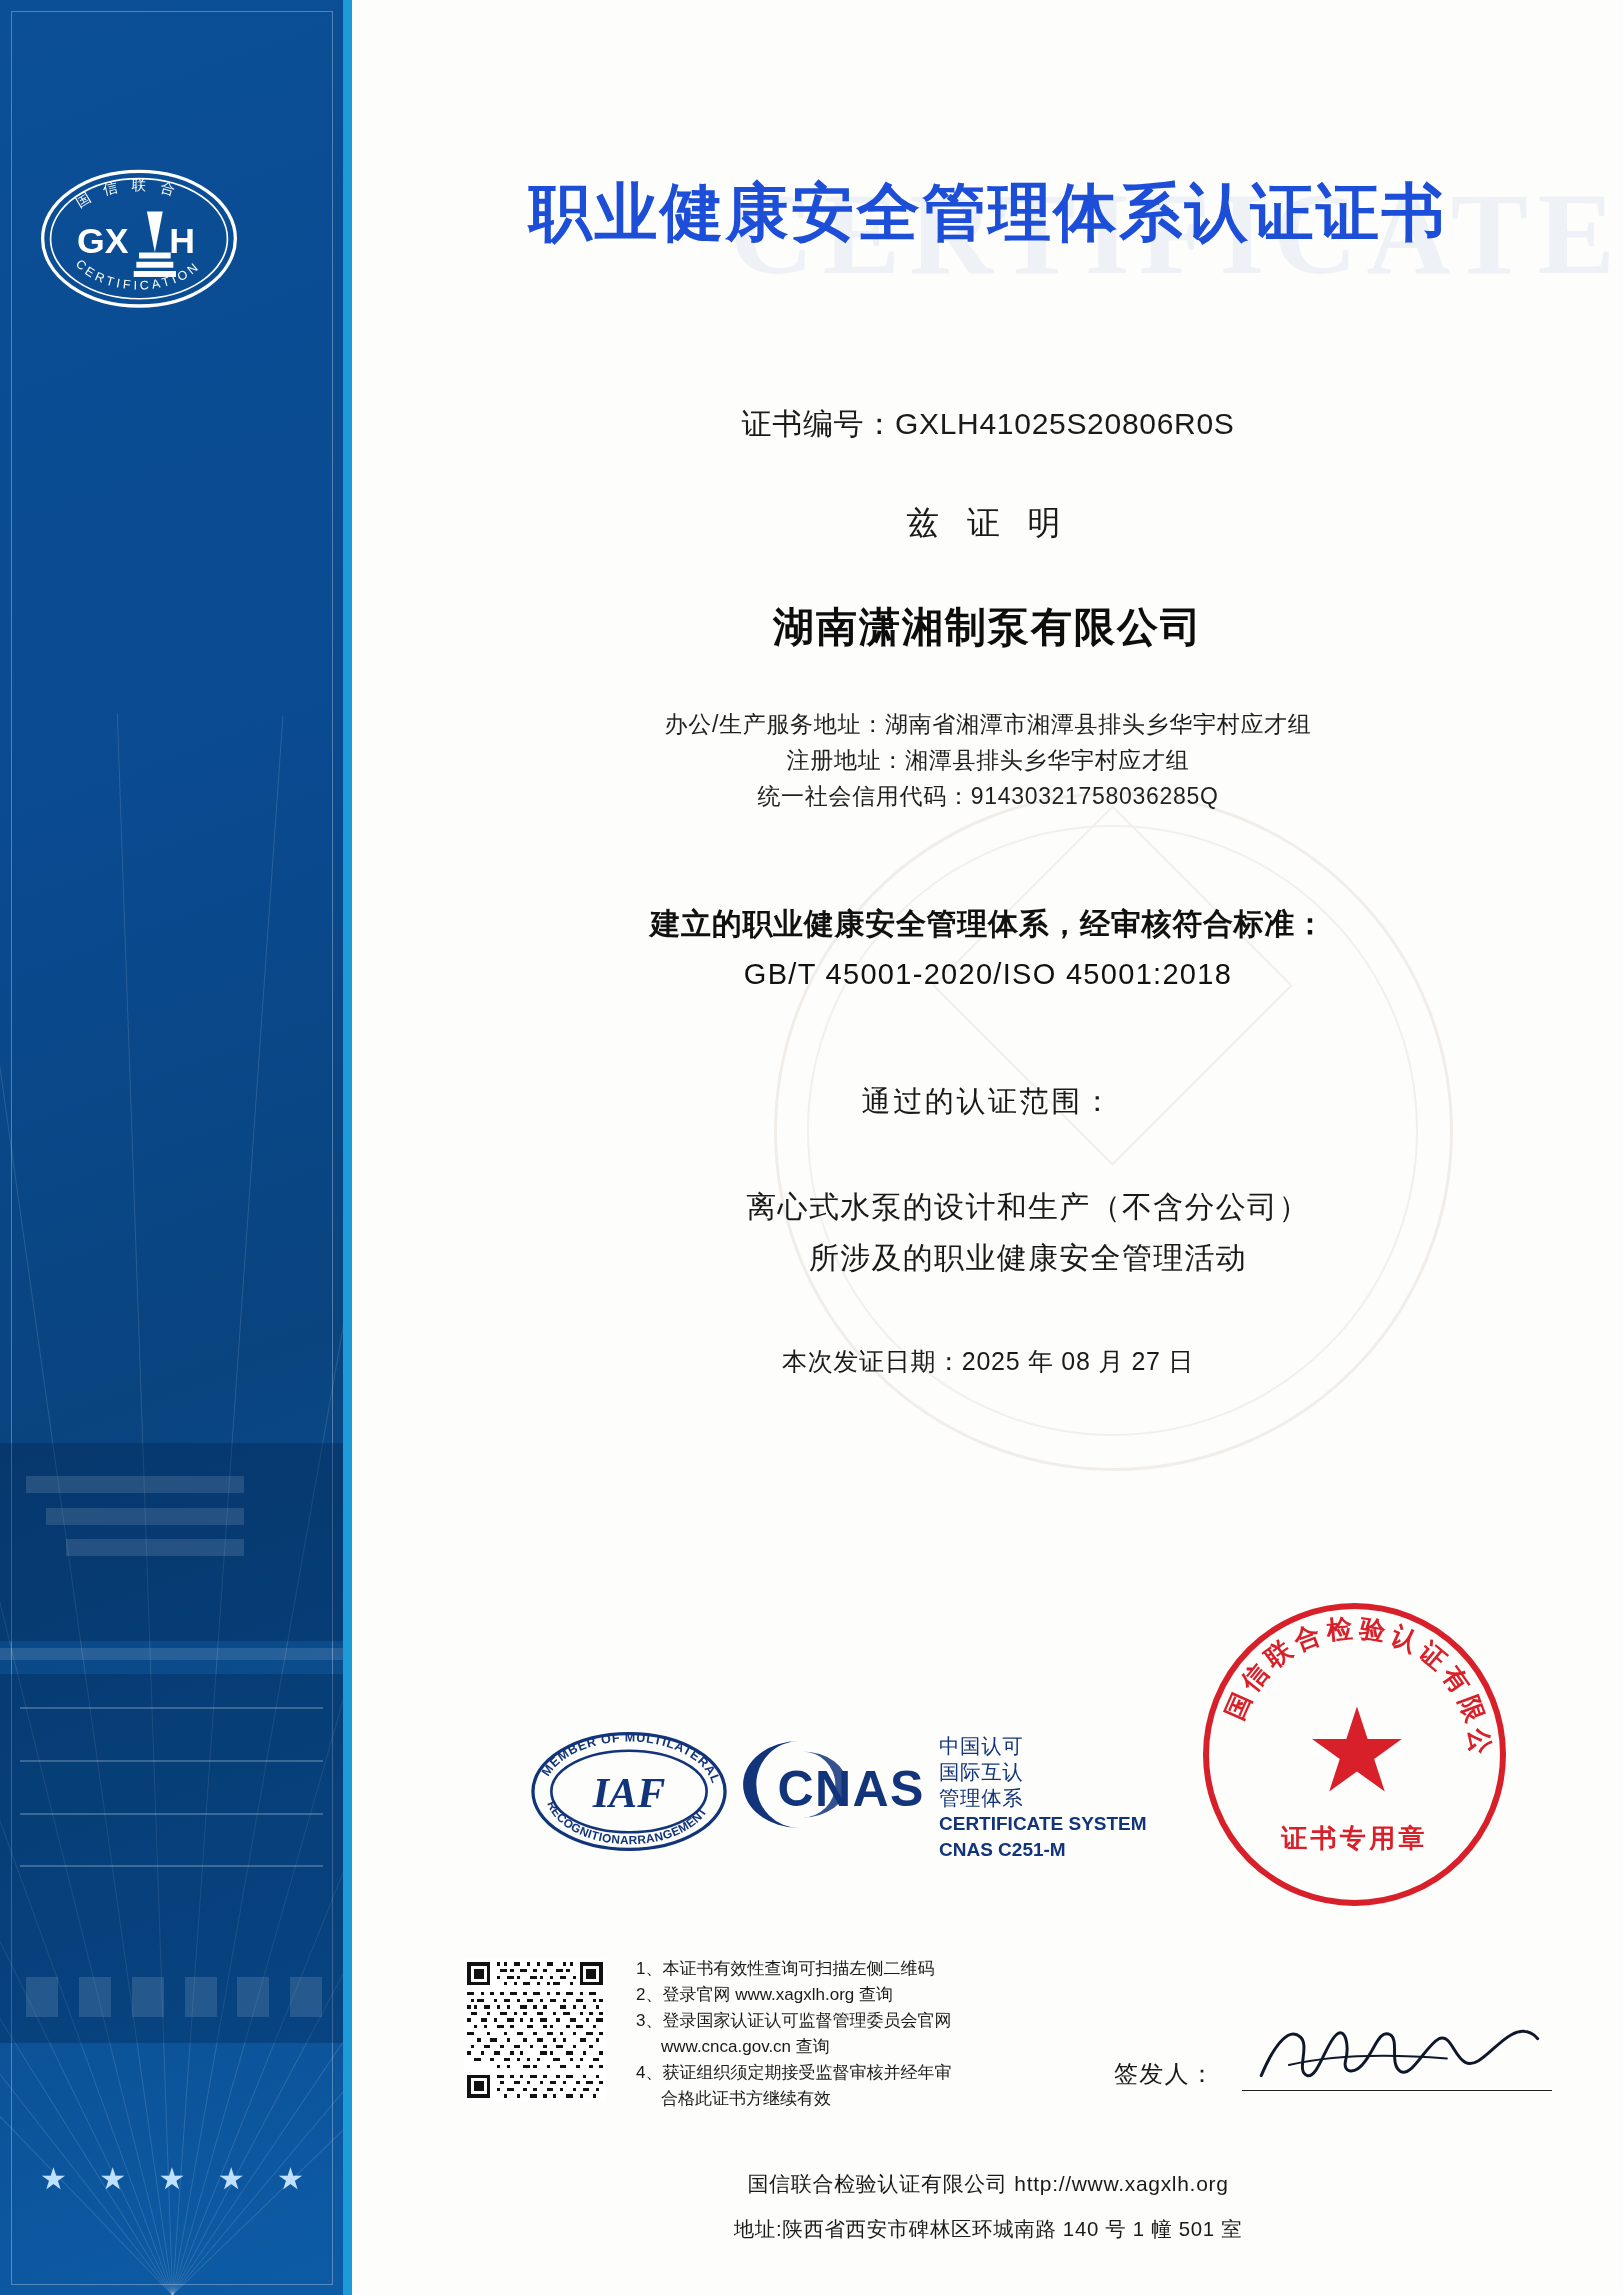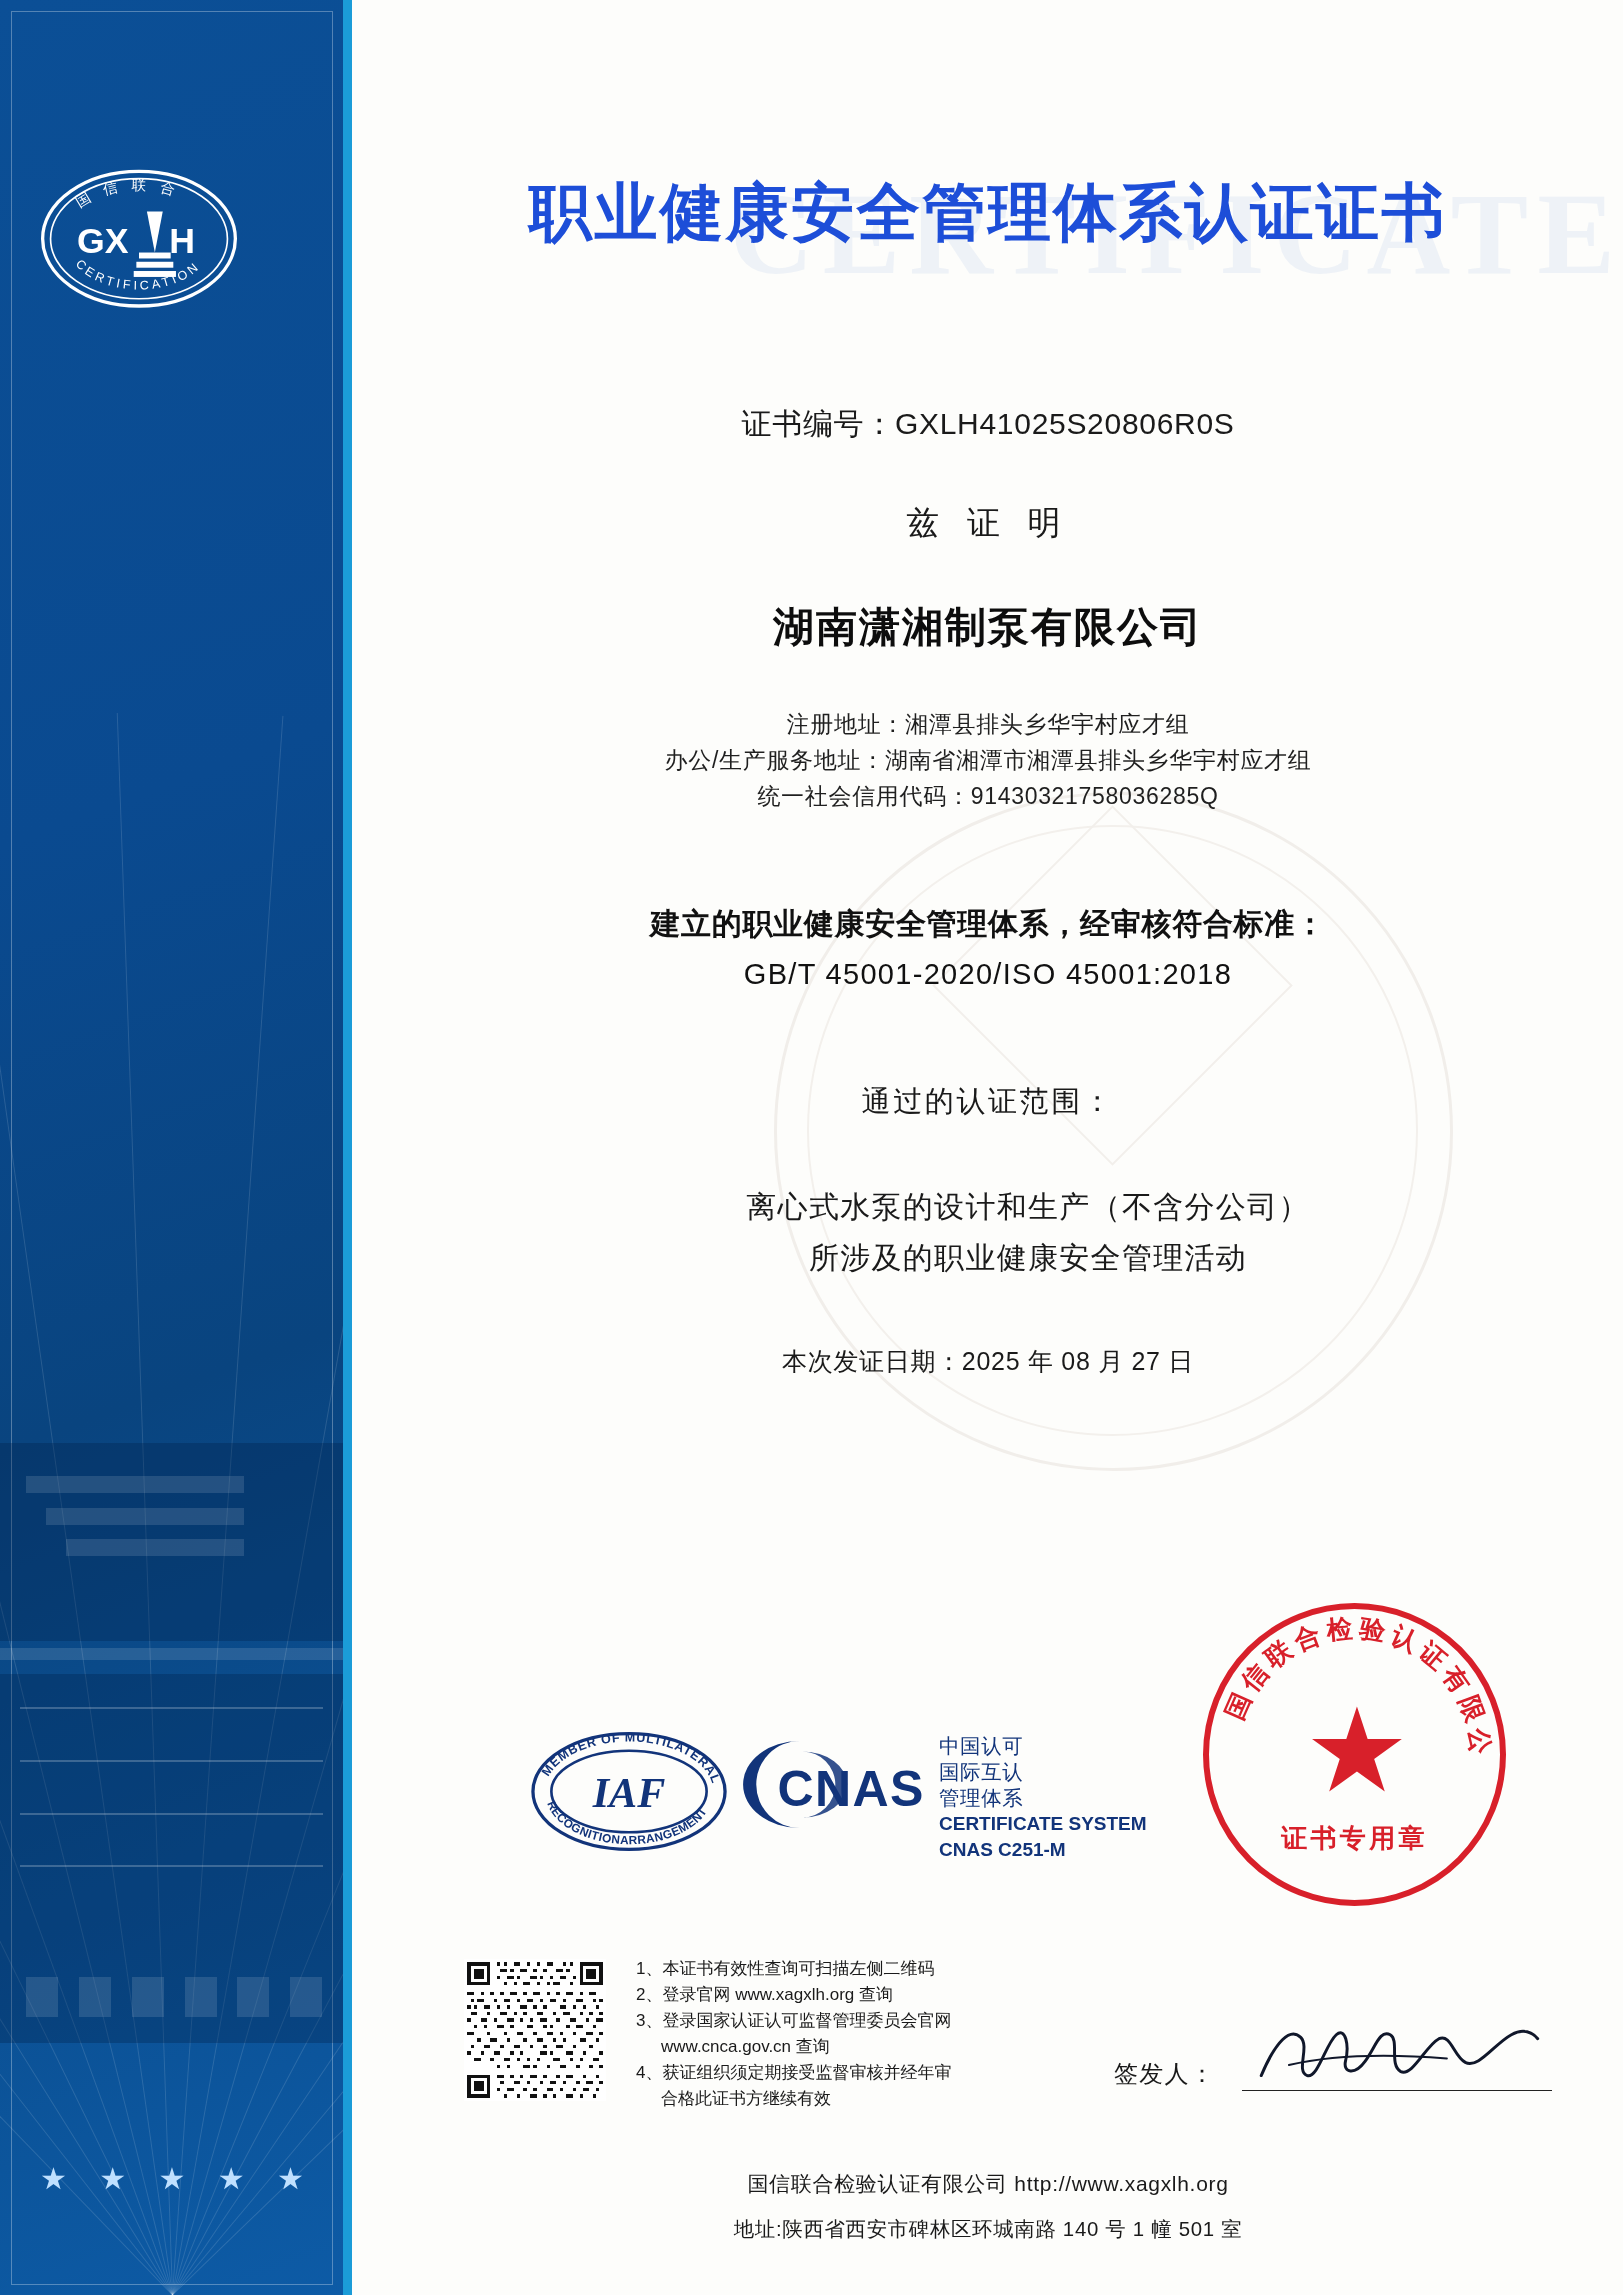--- a/index.html
+++ b/index.html
@@ -456,22 +456,22 @@
 
       <div class="title">职业健康安全管理体系认证证书</div>
 
       <div class="cert-no">证书编号：GXLH41025S20806R0S</div>
 
       <div class="hereby">兹 证 明</div>
 
       <div class="company">湖南潇湘制泵有限公司</div>
 
       <div class="addr-block">
+        <div class="addr-line">办公/生产服务地址：湖南省湘潭市湘潭县排头乡华宇村应才组</div>
         <div class="addr-line">注册地址：湘潭县排头乡华宇村应才组</div>
-        <div class="addr-line">办公/生产服务地址：湖南省湘潭市湘潭县排头乡华宇村应才组</div>
         <div class="addr-line">统一社会信用代码：91430321758036285Q</div>
       </div>
 
       <div class="std-head">建立的职业健康安全管理体系，经审核符合标准：</div>
       <div class="std-code">GB/T 45001-2020/ISO 45001:2018</div>
 
       <div class="scope-head">通过的认证范围：</div>
       <div class="scope-body">
         <div class="scope-line">离心式水泵的设计和生产（不含分公司）</div>
         <div class="scope-line">所涉及的职业健康安全管理活动</div>

